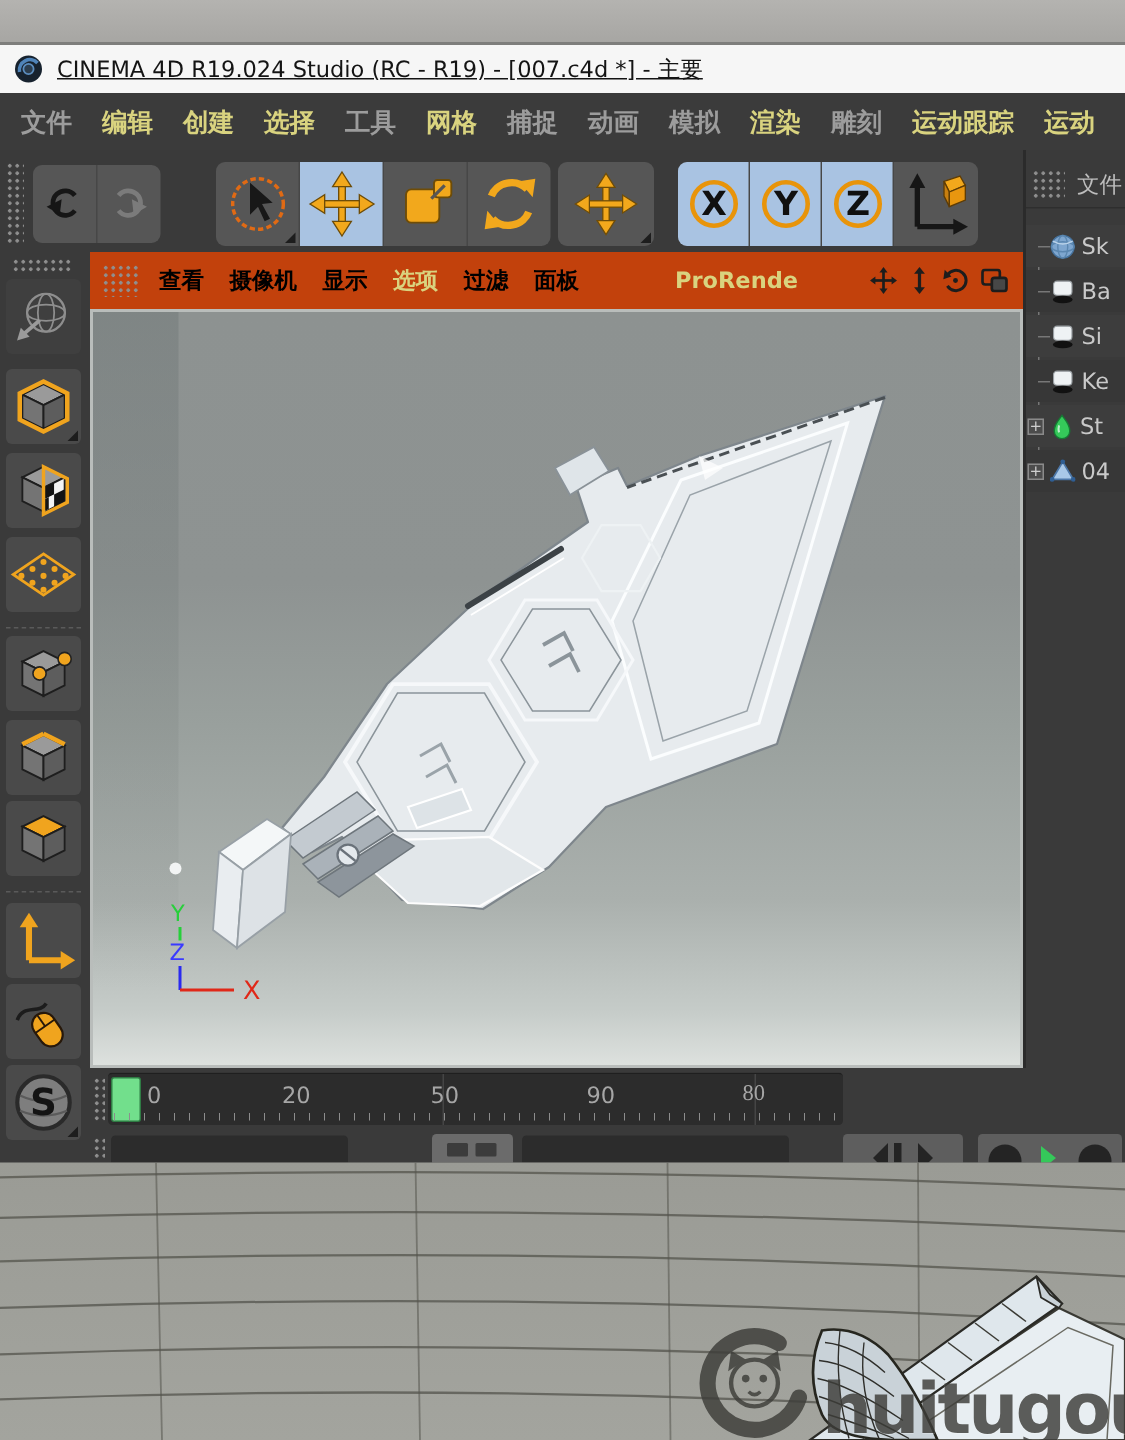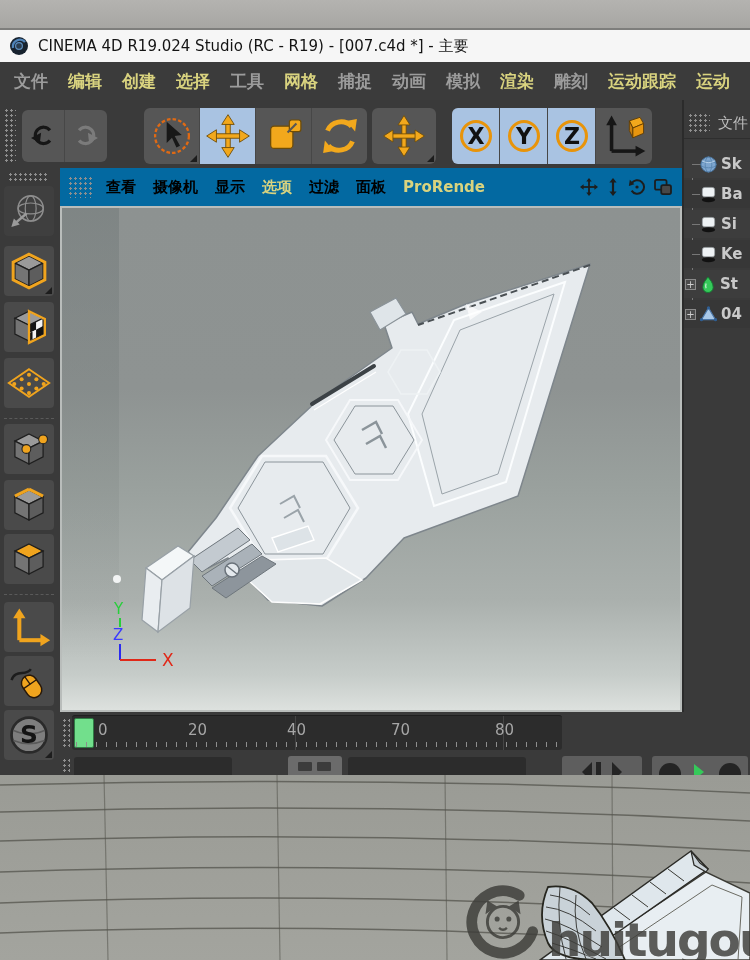--- a/index.html
+++ b/index.html
@@ -7,21 +7,21 @@
        font-family:"DejaVu Sans","Liberation Sans",sans-serif;
        background:#3a3a3a;-webkit-font-smoothing:antialiased;}
   .abs{position:absolute;}
   .grip{background-image:radial-gradient(circle,#8f8f8f 1px,rgba(0,0,0,0) 1.3px);
         background-size:5px 5px;}
   
   .top-strip{left:0;top:0;width:750px;height:28px;
              background:linear-gradient(#b4b3b0,#a7a6a3);border-bottom:2px solid #7e7e7c;}
   .title-bar{left:0;top:30px;width:750px;height:32px;background:#f6f6f6;
              display:flex;align-items:center;padding-left:9px;box-sizing:border-box;}
-  .title-text{font-size:15px;color:#141414;margin-left:9px;white-space:nowrap;}
+  .title-text{font-size:15px;color:#141414;margin-left:9px;white-space:nowrap;text-decoration:underline;}
   
   .menu-bar{left:0;top:62px;width:750px;height:38px;background:#3b3b3b;
             display:flex;align-items:center;padding-left:14px;box-sizing:border-box;
             overflow:hidden;white-space:nowrap;}
   .menu-item{font-size:17px;font-weight:bold;margin-right:20px;flex:0 0 auto;}
   .menu-item.yellow{color:#d9d37f;}
   .menu-item.gray{color:#9c9c9c;}
   
   .toolbar{left:0;top:100px;width:682px;height:68px;background:#3a3a3a;}
   .tb-group{position:absolute;background:#565656;border-radius:6px;display:flex;}
@@ -29,39 +29,39 @@
   .tb-sep{width:1px;background:#474747;}
   .corner-tri{position:absolute;right:2px;bottom:2px;width:0;height:0;
               border-left:7px solid transparent;border-bottom:7px solid #1d1d1d;}
   .blue-bg{background:#a9c3e2;}
   
   .left-bar{left:0;top:168px;width:60px;height:602px;background:#3a3a3a;}
   .lb-btn{position:absolute;left:4px;width:50px;height:50px;border-radius:4px;
           background:#4a4a4a;display:flex;align-items:center;justify-content:center;}
   .lb-sep{position:absolute;left:4px;width:50px;border-top:1px dashed #5a5a5a;}
   
-  .vp-menubar{left:60px;top:168px;width:622px;height:38px;background:#0369a1;
+  .vp-menubar{left:60px;top:168px;width:622px;height:38px;background:#c2410c;
               display:flex;align-items:center;box-sizing:border-box;padding-left:8px;}
   .vp-item{font-size:15px;font-weight:bold;margin-right:17px;flex:0 0 auto;}
   .vp-icons{margin-left:auto;display:flex;align-items:center;margin-right:10px;}
   .vp-icons svg{margin-left:8px;}
   
   .viewport{left:60px;top:206px;width:622px;height:506px;box-sizing:border-box;
             border:2px solid #b9bdbb;
             background:linear-gradient(180deg,#8d9291 0%,#8e9392 36%,#99a09d 55%,#aab0ad 78%,#c6ccc9 93%,#dde1de 100%);}
   .vp-leftband{position:absolute;left:0;top:0;width:57px;height:100%;
                background:linear-gradient(180deg,rgba(110,118,118,.45),rgba(125,132,130,.25) 55%,rgba(160,166,162,0) 90%);}
   
   .om-panel{left:682px;top:100px;width:68px;height:675px;background:#3a3a3a;
             border-left:2px solid #2b2b2b;box-sizing:border-box;overflow:hidden;}
   .om-header{position:absolute;left:0;top:8px;width:100%;height:30px;display:flex;
              align-items:center;border-bottom:1px solid #2e2e2e;}
   .om-header-label{font-size:15px;color:#bdbdbd;margin-left:8px;}
   .om-row{position:absolute;left:0;width:120px;height:28px;display:flex;align-items:center;}
-  .om-row .lbl{font-size:15px;color:#c9c9c9;margin-left:4px;white-space:nowrap;font-weight:bold;}
+  .om-row .lbl{font-size:15px;color:#c9c9c9;margin-left:4px;white-space:nowrap;}
   .om-treeline{position:absolute;left:8px;width:1px;background:#777;}
   .om-stub{width:8px;height:1px;background:#777;margin-left:8px;}
   .om-plus{width:11px;height:11px;margin-left:1px;background:#4c4c4c;border:1px solid #8a8a8a;
            color:#cfcfcf;font-size:10px;line-height:10px;text-align:center;box-sizing:border-box;flex:0 0 auto;}
   
   .timeline{left:60px;top:712px;width:690px;height:42px;background:#3a3a3a;}
   .ruler{position:absolute;left:12px;top:3px;width:490px;height:34px;background:#2c2c2c;
          border-radius:3px;border-top:1px solid #1f1f1f;}
   .playhead{position:absolute;left:2px;top:2px;width:20px;height:30px;background:#72df8c;
             border:1px solid #2f7c44;border-radius:2px;box-sizing:border-box;}
@@ -365,21 +365,21 @@
   </div>
 
   <div class="abs vp-menubar">
     <div class="grip" style="width:26px;height:22px;margin-right:12px;"></div>
     <span class="vp-item gray">查看</span>
     <span class="vp-item gray">摄像机</span>
     <span class="vp-item gray">显示</span>
     <span class="vp-item yellow" style="color:#d9d37f;text-align:center;">选项</span>
     <span class="vp-item gray">过滤</span>
     <span class="vp-item gray">面板</span>
-    <span class="vp-item yellow" style="color:#d9d37f;">ProRende</span>
+    <span class="vp-item yellow" style="color:#d9d37f;margin-left:47px;">ProRende</span>
     <div class="vp-icons">
       <svg width="18" height="18" viewBox="0 0 20 20">
         <g stroke="#1d1d1d" stroke-width="2">
             <line x1="10" y1="2" x2="10" y2="18"></line>
             <line x1="2" y1="10" x2="18" y2="10"></line>
           </g>
         <g fill="#1d1d1d">
             <polygon points="10,0 13,4 7,4"></polygon>
             <polygon points="10,20 13,16 7,16"></polygon>
             <polygon points="0,10 4,7 4,13"></polygon>
@@ -528,23 +528,23 @@
   </div>
 
   <div class="abs timeline">
     <div class="abs grip" style="left:2px;top:6px;width:8px;height:30px;"></div>
     <div class="ruler">
       <div class="ruler-vline" style="left:223px;"></div>
       <div class="ruler-vline" style="left:431px;"></div>
       <div class="playhead"></div>
       <span class="tick-label" style="left:26px;">0</span>
       <span class="tick-label" style="left:116px;">20</span>
-      <span class="tick-label" style="left:215px;">40</span>
-      <span class="tick-label" style="left:319px;">70</span>
-      <span class="tick-label" style="left:423px;">80</span>
+      <span class="tick-label" style="left:215px;">50</span>
+      <span class="tick-label" style="left:319px;">90</span>
+      <span class="tick-label" style="left:423px;font-family:Liberation Serif, serif;">80</span>
       <div class="ticks"></div>
     </div>
   </div>
 
   <div class="abs transport">
     <div class="abs grip" style="left:2px;top:4px;width:8px;height:16px;"></div>
     <div class="tr-field" style="left:14px;width:158px;"></div>
     <div class="tr-btn" style="left:228px;width:54px;background:#6b6b6b;">
       <svg width="54" height="18" viewBox="0 0 54 18">
         <rect x="10" y="6" width="14" height="9" rx="1" fill="#3c3c3c"></rect>

